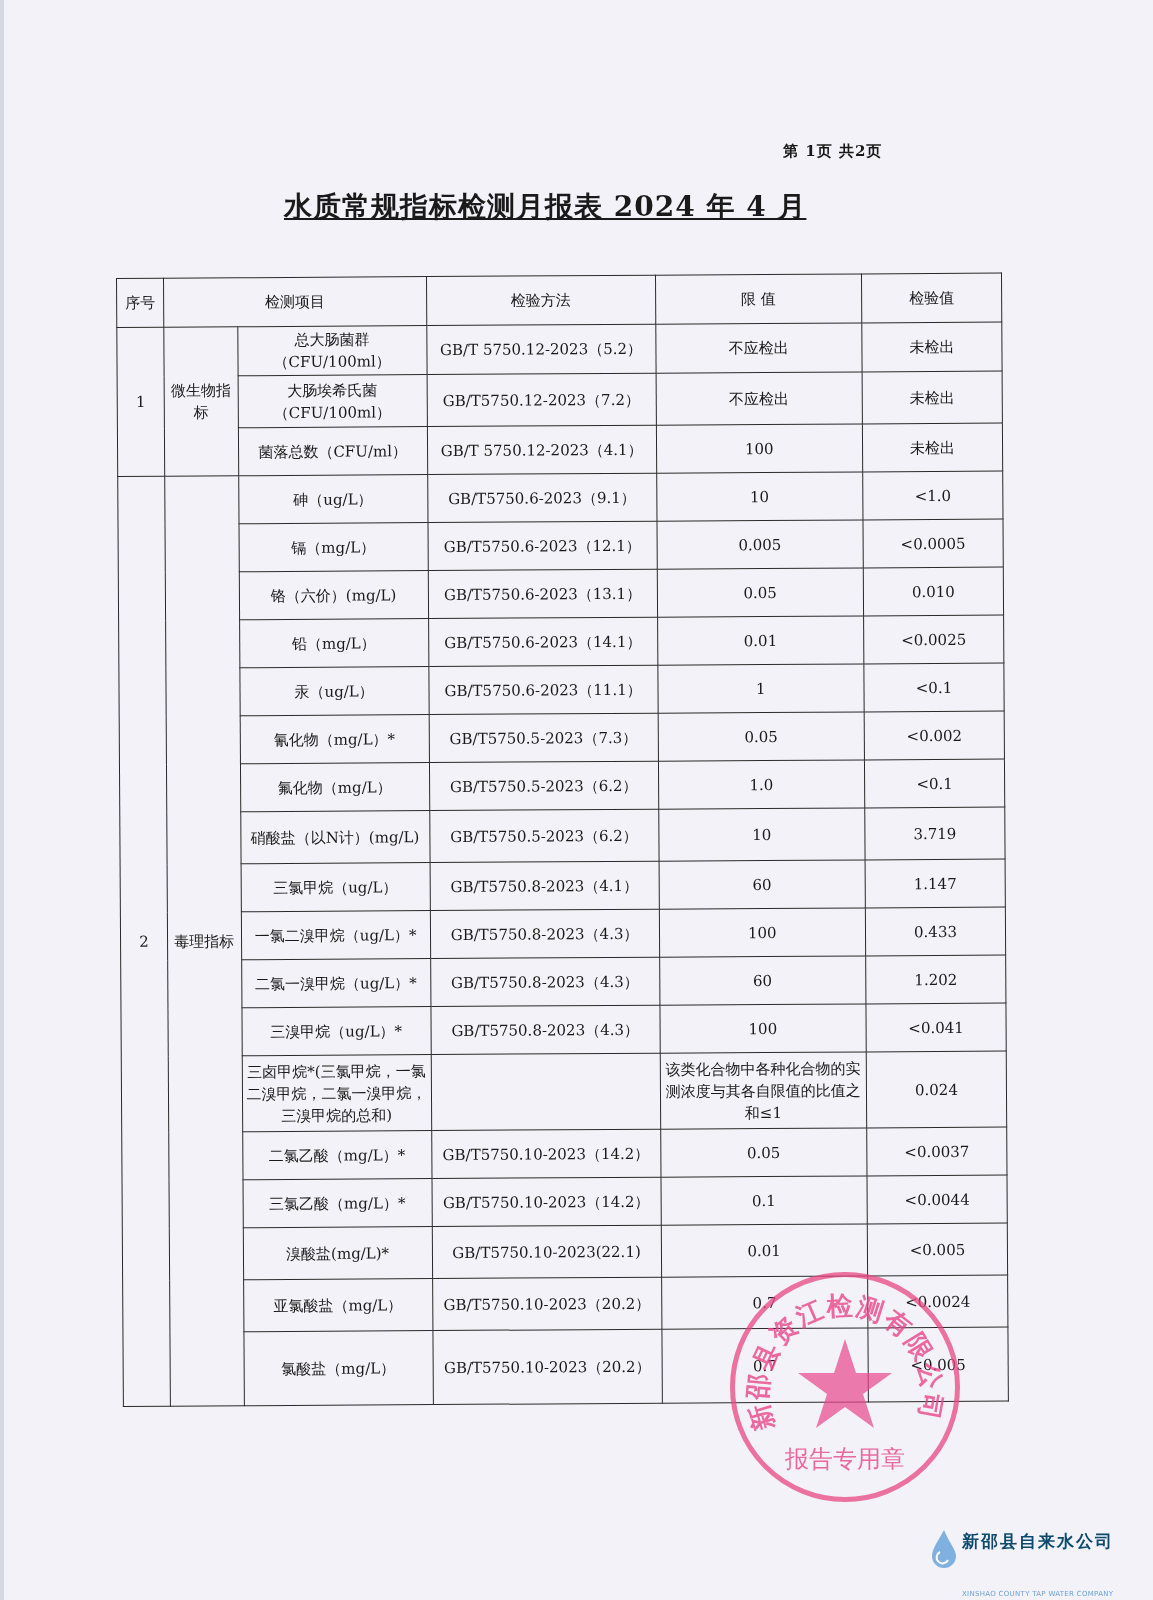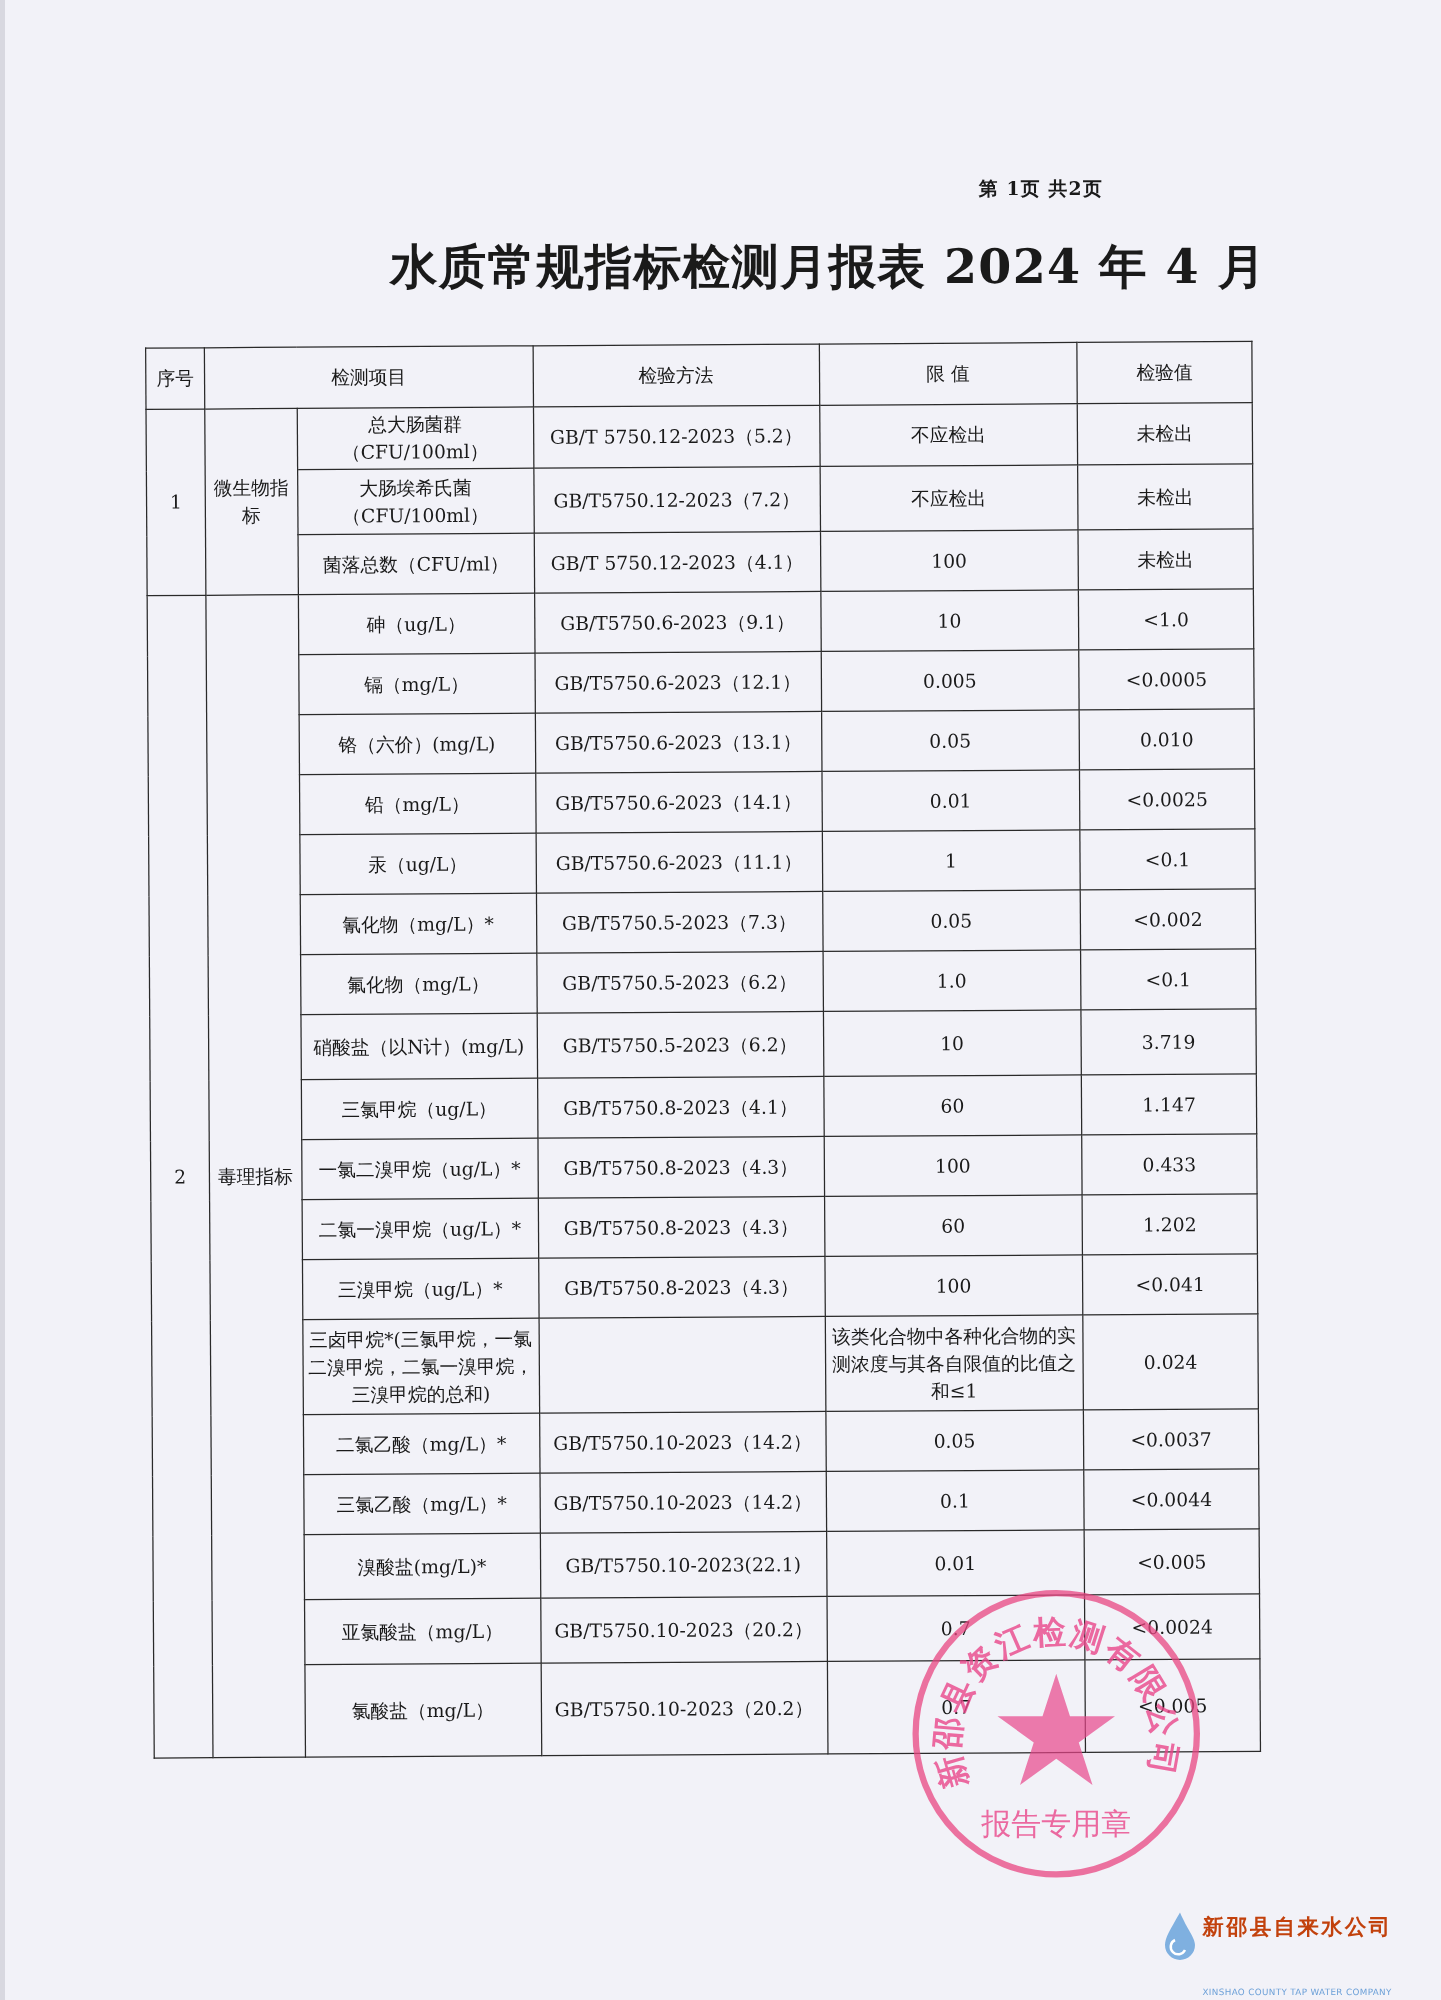--- a/index.html
+++ b/index.html
@@ -7,22 +7,22 @@
     width: 1153px; height: 1600px; position: relative; overflow: hidden;
     background: #f2f2f8;
     font-family: "DejaVu Serif", "Liberation Serif", serif;
     color: #1a1a1a;
   }
   .page-num {
     position: absolute; left: 783px; top: 142px;
     font-size: 15px; font-weight: bold; letter-spacing: 1px;
   }
   .title {
-    position: absolute; left: 312px; top: 188px;
-    font-size: 38px; font-weight: bold; letter-spacing: 1px;
+    position: absolute; left: 284px; top: 188px;
+    font-size: 28px; font-weight: bold; letter-spacing: 1px; text-decoration: underline;
   }
   table.report {
     position: absolute; left: 116px; top: 278px;
     border-collapse: collapse;
     width: 886px;
     table-layout: fixed;
     transform: rotate(-0.35deg);
     transform-origin: left top;
   }
   table.report td, table.report th {
@@ -37,21 +37,21 @@
     position: absolute; left: 730px; top: 1272px; width: 220px; height: 220px;
     border: 5px solid rgba(232, 70, 130, 0.75); border-radius: 50%;
     pointer-events: none;
   }
   .stamp svg { position: absolute; left: 0; top: 0; }
   .logo {
     position: absolute; left: 930px; top: 1528px; width: 220px; height: 60px;
   }
   .logo-text {
     position: absolute; left: 32px; top: 2px; font-size: 17px; font-weight: bold;
-    color: #c2410c; letter-spacing: 2px;
+    color: #0c4a6e; letter-spacing: 2px;
     font-family: "DejaVu Sans", "Liberation Sans", sans-serif;
     text-align: center;
   }
   .logo-sub {
     position: absolute; left: 32px; top: 26px; font-size: 7px; color: #6ca0d8;
     font-family: "DejaVu Sans", "Liberation Sans", sans-serif; letter-spacing: 0.3px; margin-top: 36px;
   }
   .left-edge { position: absolute; left: 0; top: 0; width: 4px; height: 1600px; background: #d8d8e0; }
 </style>
 </head>

